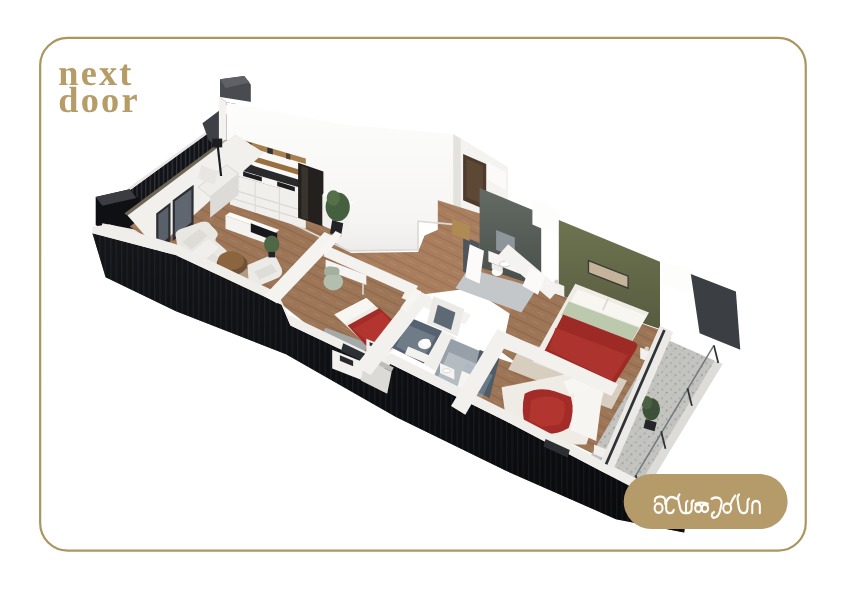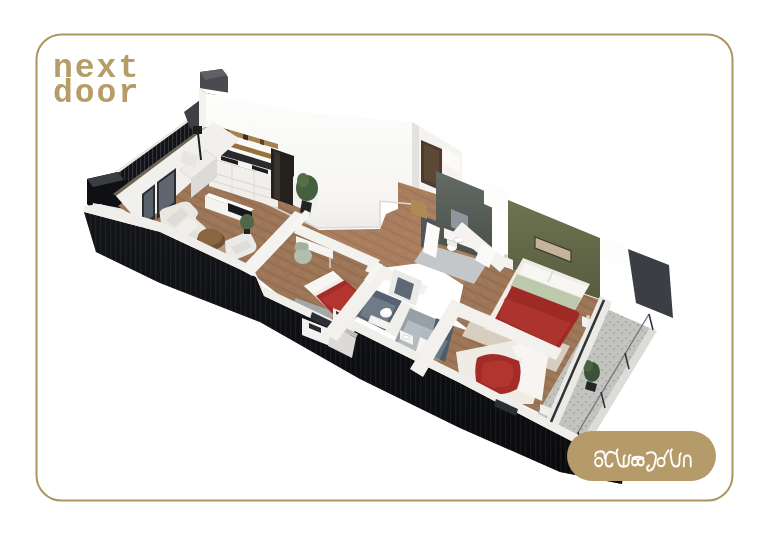--- a/index.html
+++ b/index.html
@@ -1,16 +1,16 @@
 <!DOCTYPE html>
 <html><head><meta charset="utf-8">
 <style>
 html,body{margin:0;padding:0;background:#ffffff;}
 #page{position:relative;width:768px;height:536px;background:#ffffff;overflow:hidden;
- font-family:Liberation Mono, monospace;}
+ font-family:Liberation Serif, serif;}
 </style></head><body>
 <div id="page">
 <svg width="768" height="536" viewBox="0 0 768 536">
 <defs>
  <linearGradient id="tallwall" x1="0" y1="0" x2="0" y2="1">
    <stop offset="0" stop-color="#fdfdfc"></stop>
           <stop offset="0.8" stop-color="#f6f5f3"></stop>
           <stop offset="1" stop-color="#edecea"></stop>
  </linearGradient>
  <linearGradient id="plinth" x1="0" y1="0" x2="0" y2="1">

